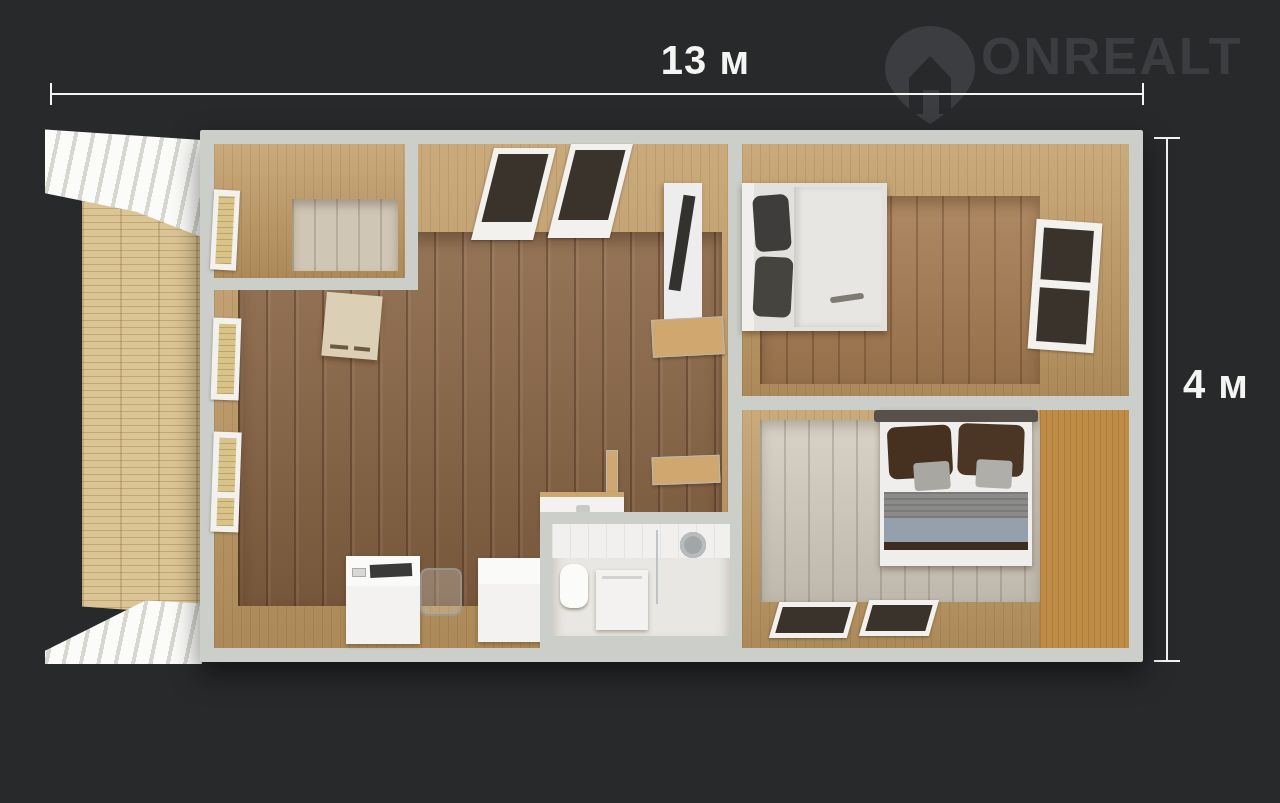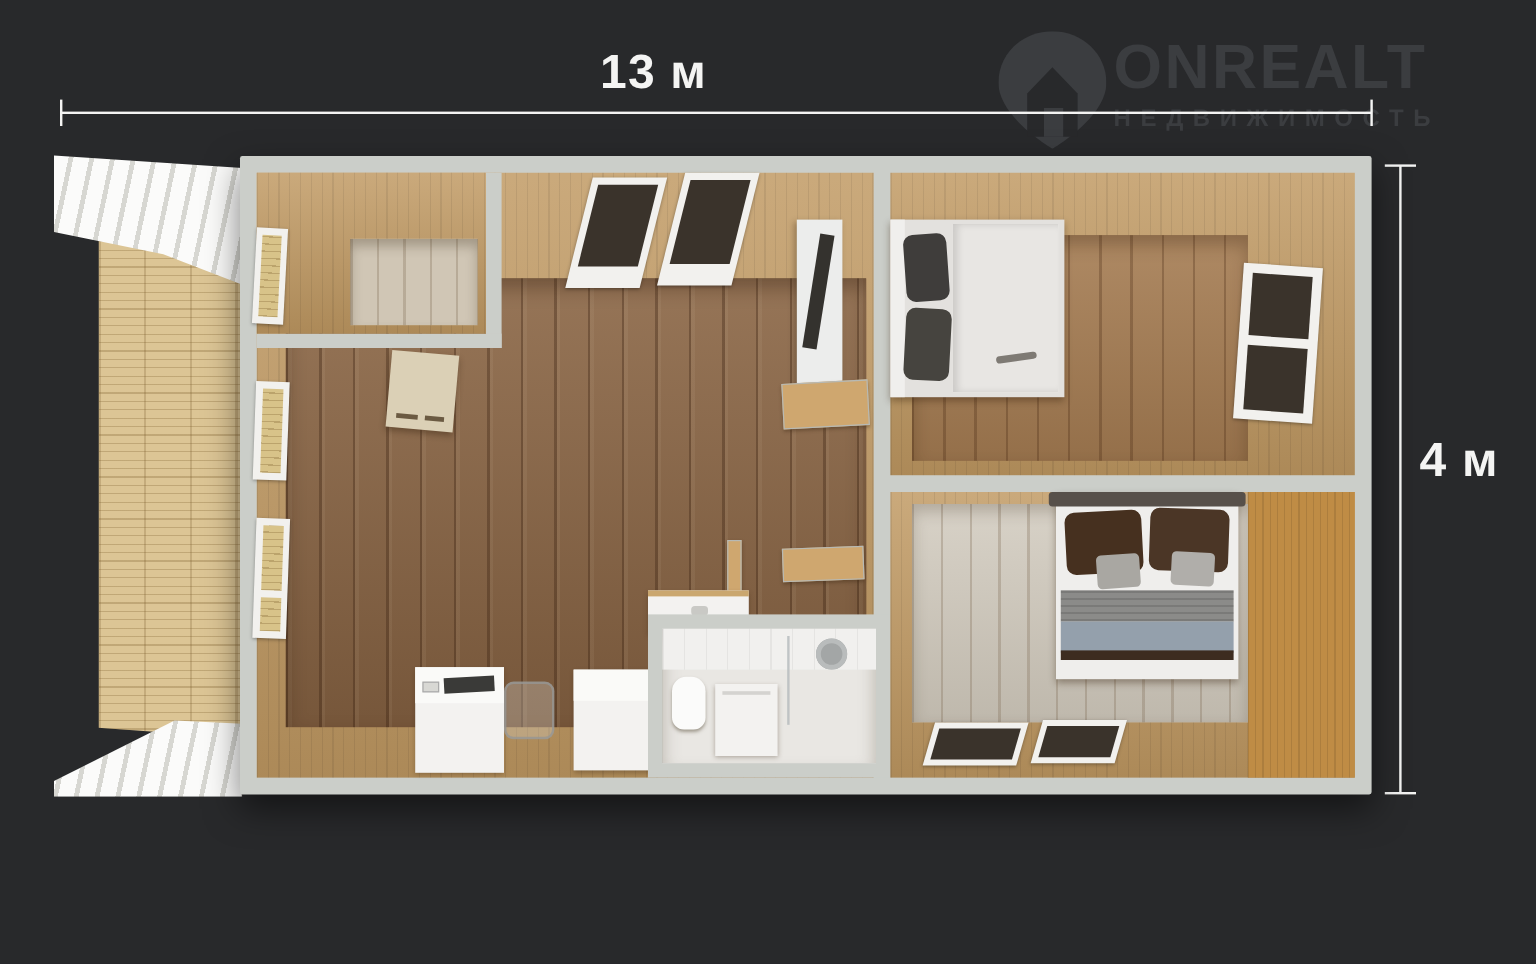--- a/index.html
+++ b/index.html
@@ -56,34 +56,33 @@
         background-image:repeating-linear-gradient(0deg, rgba(120,90,40,.30) 0 1px, rgba(0,0,0,0) 1px 6px);}
   .win-pane-dark{background:#3a332b;}
   .white-furn{background:#f3f2f0;box-shadow:0 2px 4px rgba(60,40,20,.35);}
   .wood-shelf{background:#cfa76f;border:1px solid #b7b9b4;box-shadow:0 2px 3px rgba(60,40,20,.4);}
 </style>
 </head>
 <body>
 
 <div class="stage">
 
-  <div class="abs" style="left:832px;top:24px;width:360px;height:96px;">
+  <div class="abs" style="left:885px;top:24px;width:360px;height:96px;">
     <svg class="abs" style="left:0;top:2px;" width="90" height="98" viewBox="0 0 90 98">
       <path d="M45 0C20 0 0 19 0 43c0 29 45 55 45 55s45-26 45-55C90 19 70 0 45 0z" fill="#3b3d40"></path>
       <path d="M24 52 L45 30 L66 52 L66 88 L24 88 Z" fill="#28292b"></path>
       <path d="M38 88 L38 64 L54 64 L54 88 Z" fill="#3b3d40"></path>
     </svg>
     <div class="abs" style="left:96px;top:6px;">
       <div class="logo-title">ONREALT</div>
-      <div class="logo-sub">НЕДВИЖИМОСТЬ</div>
     </div>
   </div>
 
   <div>
-    <div class="abs dim-label" style="left:500px;top:38px;width:250px;text-align:left;">13 м</div>
+    <div class="abs dim-label" style="left:500px;top:38px;width:250px;text-align:right;">13 м</div>
     <div class="abs hline" style="left:51px;top:93px;width:1092px;"></div>
     <div class="abs tick-v" style="left:50px;top:83px;"></div>
     <div class="abs tick-v" style="left:1142px;top:83px;"></div>
   </div>
 
   <div>
     <div class="abs dim-label" style="left:1183px;top:362px;">4 м</div>
     <div class="abs vline" style="left:1166px;top:138px;height:523px;"></div>
     <div class="abs tick-h" style="left:1154px;top:137px;"></div>
     <div class="abs tick-h" style="left:1154px;top:660px;"></div>

